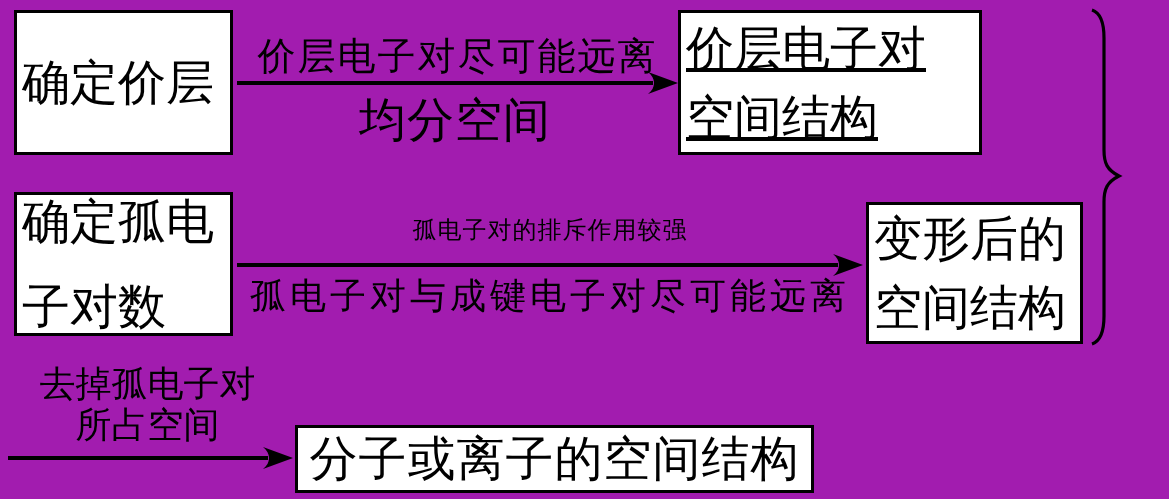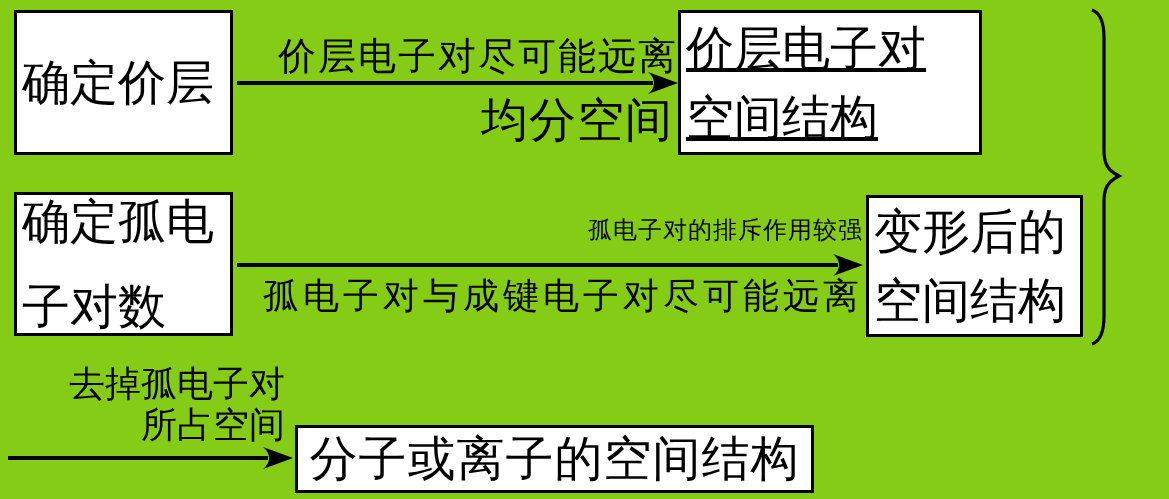--- a/index.html
+++ b/index.html
@@ -1,20 +1,20 @@
 <!DOCTYPE html>
 <html><head>
 <meta charset="utf-8">
 <style>
   html, body { margin: 0; padding: 0; background: #ffffff; }
   .canvas {
     position: relative;
     width: 1169px;
     height: 499px;
-    background: #84cc16;
+    background: #a21caf;
     color: #000000;
     font-family: "Liberation Serif", "DejaVu Serif", serif;
     overflow: hidden;
   }
   .box {
     position: absolute;
     border: 3px solid #000000;
     box-sizing: border-box;
     display: flex;
     flex-direction: column;
@@ -23,31 +23,31 @@
   }
   .box .bl {
     font-size: 48px;
     line-height: 69px;
     white-space: nowrap;
     padding-left: 5px;
   }
   #box-valence   { left: 14px;  top: 10px;  width: 219px; height: 145px; }
   #box-vsepr     { left: 678px; top: 10px;  width: 304px; height: 145px; text-decoration: underline; }
   #box-lone      { left: 14px;  top: 192px; width: 219px; height: 144px; gap: 16px; }
-  #box-distorted { left: 866px; top: 195px; width: 217px; height: 142px; }
+  #box-distorted { left: 866px; top: 202px; width: 217px; height: 142px; }
   #box-final     { left: 295px; top: 425px; width: 519px; height: 68px; }
   #box-final .bl {
     text-align: center;
     padding-left: 0;
     letter-spacing: 1px;
     line-height: 62px;
   }
   .lbl {
     position: absolute;
-    text-align: right;
+    text-align: center;
     white-space: nowrap;
   }
   #lbl-valence-above { left: 237px; top: 31px;  width: 441px; font-size: 38px; letter-spacing: 2px; }
   #lbl-valence-below { left: 237px; top: 89px;  width: 436px; font-size: 47px; letter-spacing: 1px; }
   #lbl-lone-above    { left: 237px; top: 214px; width: 626px; font-size: 24px; letter-spacing: 1px; }
   #lbl-lone-below    { left: 237px; top: 272px; width: 626px; font-size: 36px; letter-spacing: 4px; }
   #lbl-final-above   { left: 10px;  top: 364px; width: 275px; font-size: 36px; line-height: 41px; }
   .arrow { position: absolute; }
   .arrow line    { stroke: #000000; stroke-width: 4; }
   .arrow path    { fill: #000000; }

